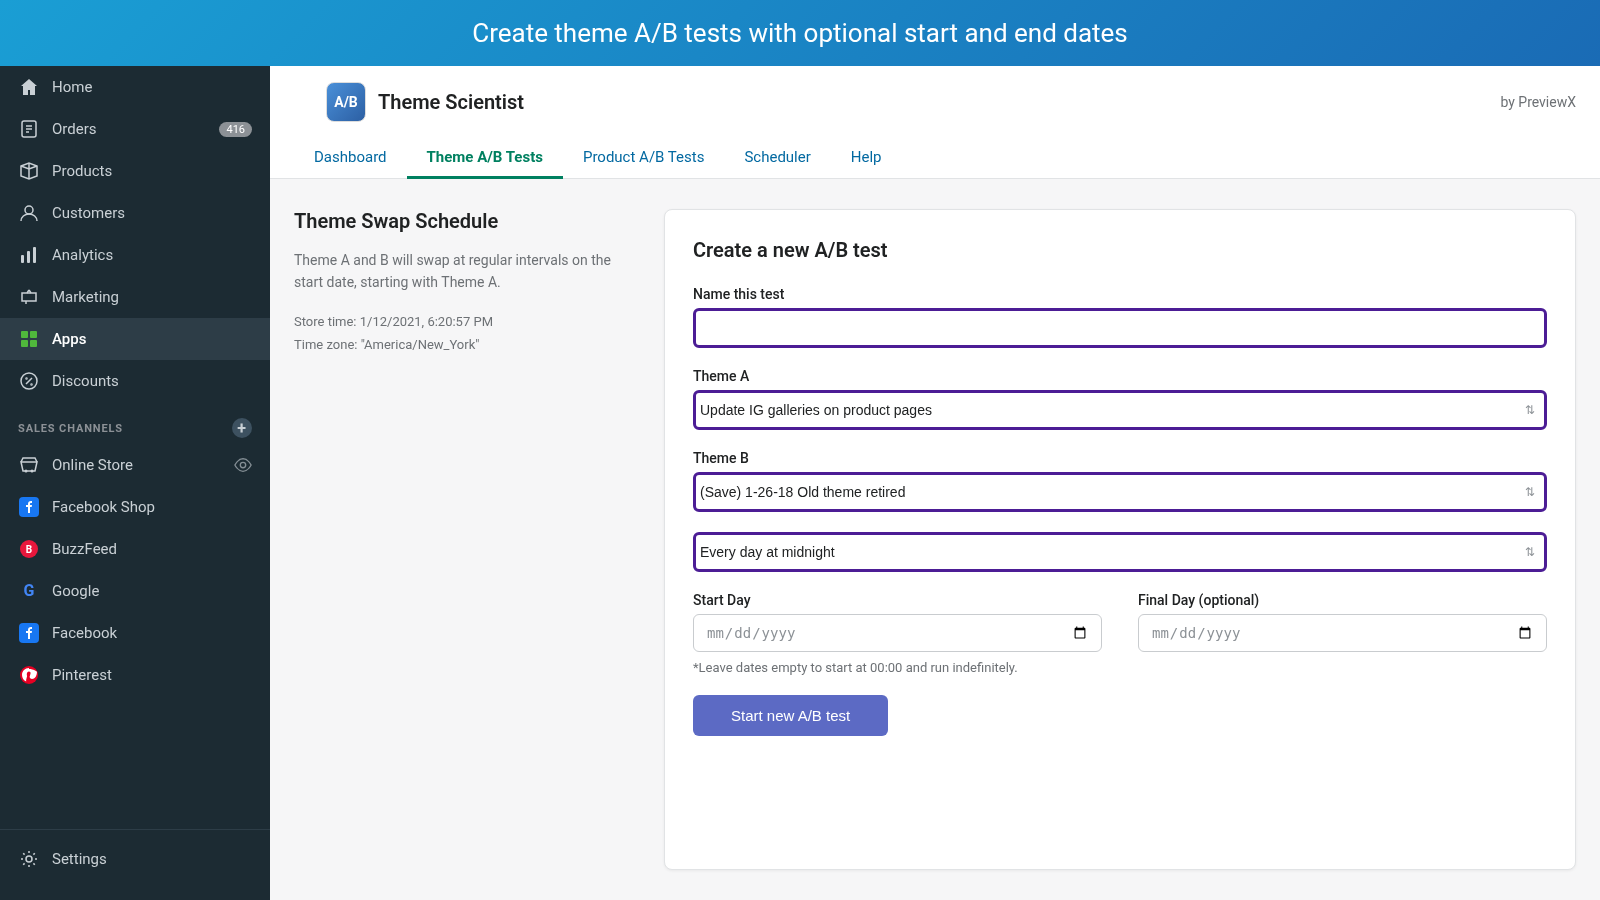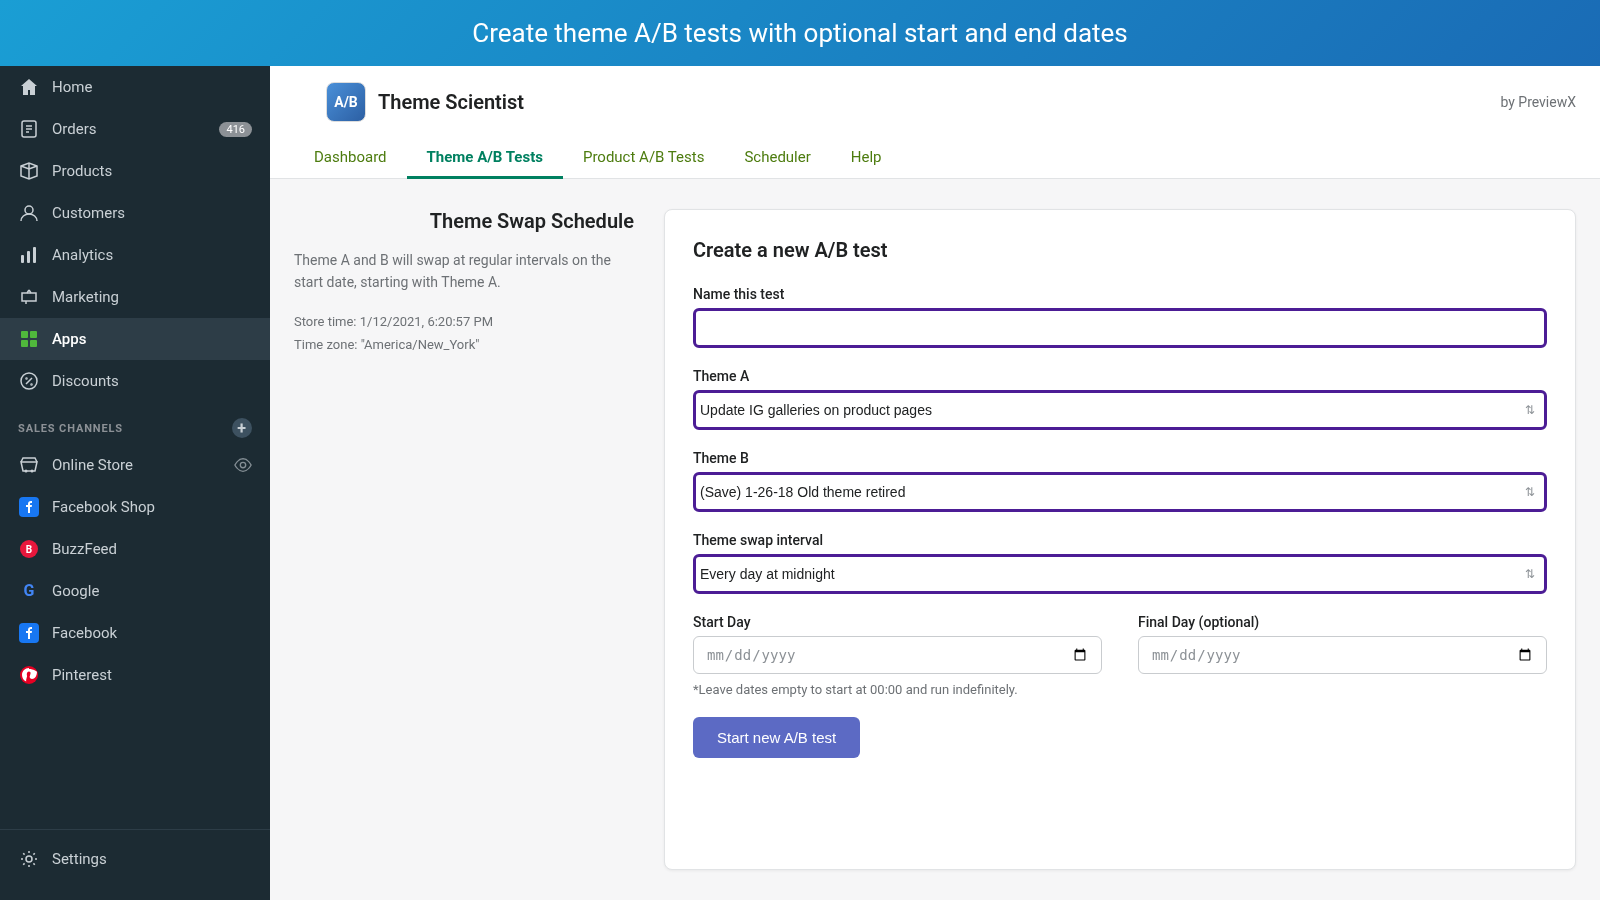--- a/index.html
+++ b/index.html
@@ -123,21 +123,21 @@
     .by-previewx { font-size: 14px; color: #6d7175; }
 
     
     .tabs {
       display: flex;
       gap: 0;
     }
     .tab {
       padding: 10px 20px;
       font-size: 15px;
-      color: #4d7c0f;
+      color: #0369a1;
       cursor: pointer;
       border-bottom: 3px solid transparent;
       margin-bottom: -1px;
     }
     .tab.active { color: #008060; border-bottom: 3px solid #008060; font-weight: 700; }
 
     
     .main-content {
       flex: 1;
       display: flex;
@@ -149,21 +149,20 @@
     
     .left-panel {
       width: 340px;
       flex-shrink: 0;
     }
     .left-panel h2 {
       font-size: 20px;
       font-weight: 600;
       color: #202223;
       margin-bottom: 16px;
-      text-align: right;
     }
     .left-panel p {
       font-size: 14px;
       color: #6d7175;
       line-height: 1.6;
       margin-bottom: 16px;
     }
     .store-info {
       font-size: 13px;
       color: #6d7175;
@@ -253,21 +252,21 @@
       font-size: 13px;
       color: #6d7175;
       margin-bottom: 20px;
     }
 
     .start-btn {
       background: #5c6ac4;
       color: white;
       border: none;
       border-radius: 6px;
-      padding: 12px 24px;
+      padding: 12px 38px;
       font-size: 15px;
       font-weight: 500;
       cursor: pointer;
     }
 
     
     svg { display: block; }
   </style>
 </head>
 <body>
@@ -504,21 +503,20 @@
         
         <div class="form-group">
           <label>Theme B</label>
           <div class="select-wrapper">
             <select><option>(Save) 1-26-18 Old theme retired</option><option>Default Theme</option><option>Minimal</option></select>
           </div>
         </div>
 
         
         <div class="form-group">
-          <label>Theme swap interval</label>
           <div class="select-wrapper">
             <select><option>Every day at midnight</option><option>Every 12 hours</option><option>Every week</option></select>
           </div>
         </div>
 
         
         <div class="date-row">
           <div class="date-group">
             <label>Start Day</label>
             <input type="date" style="">

